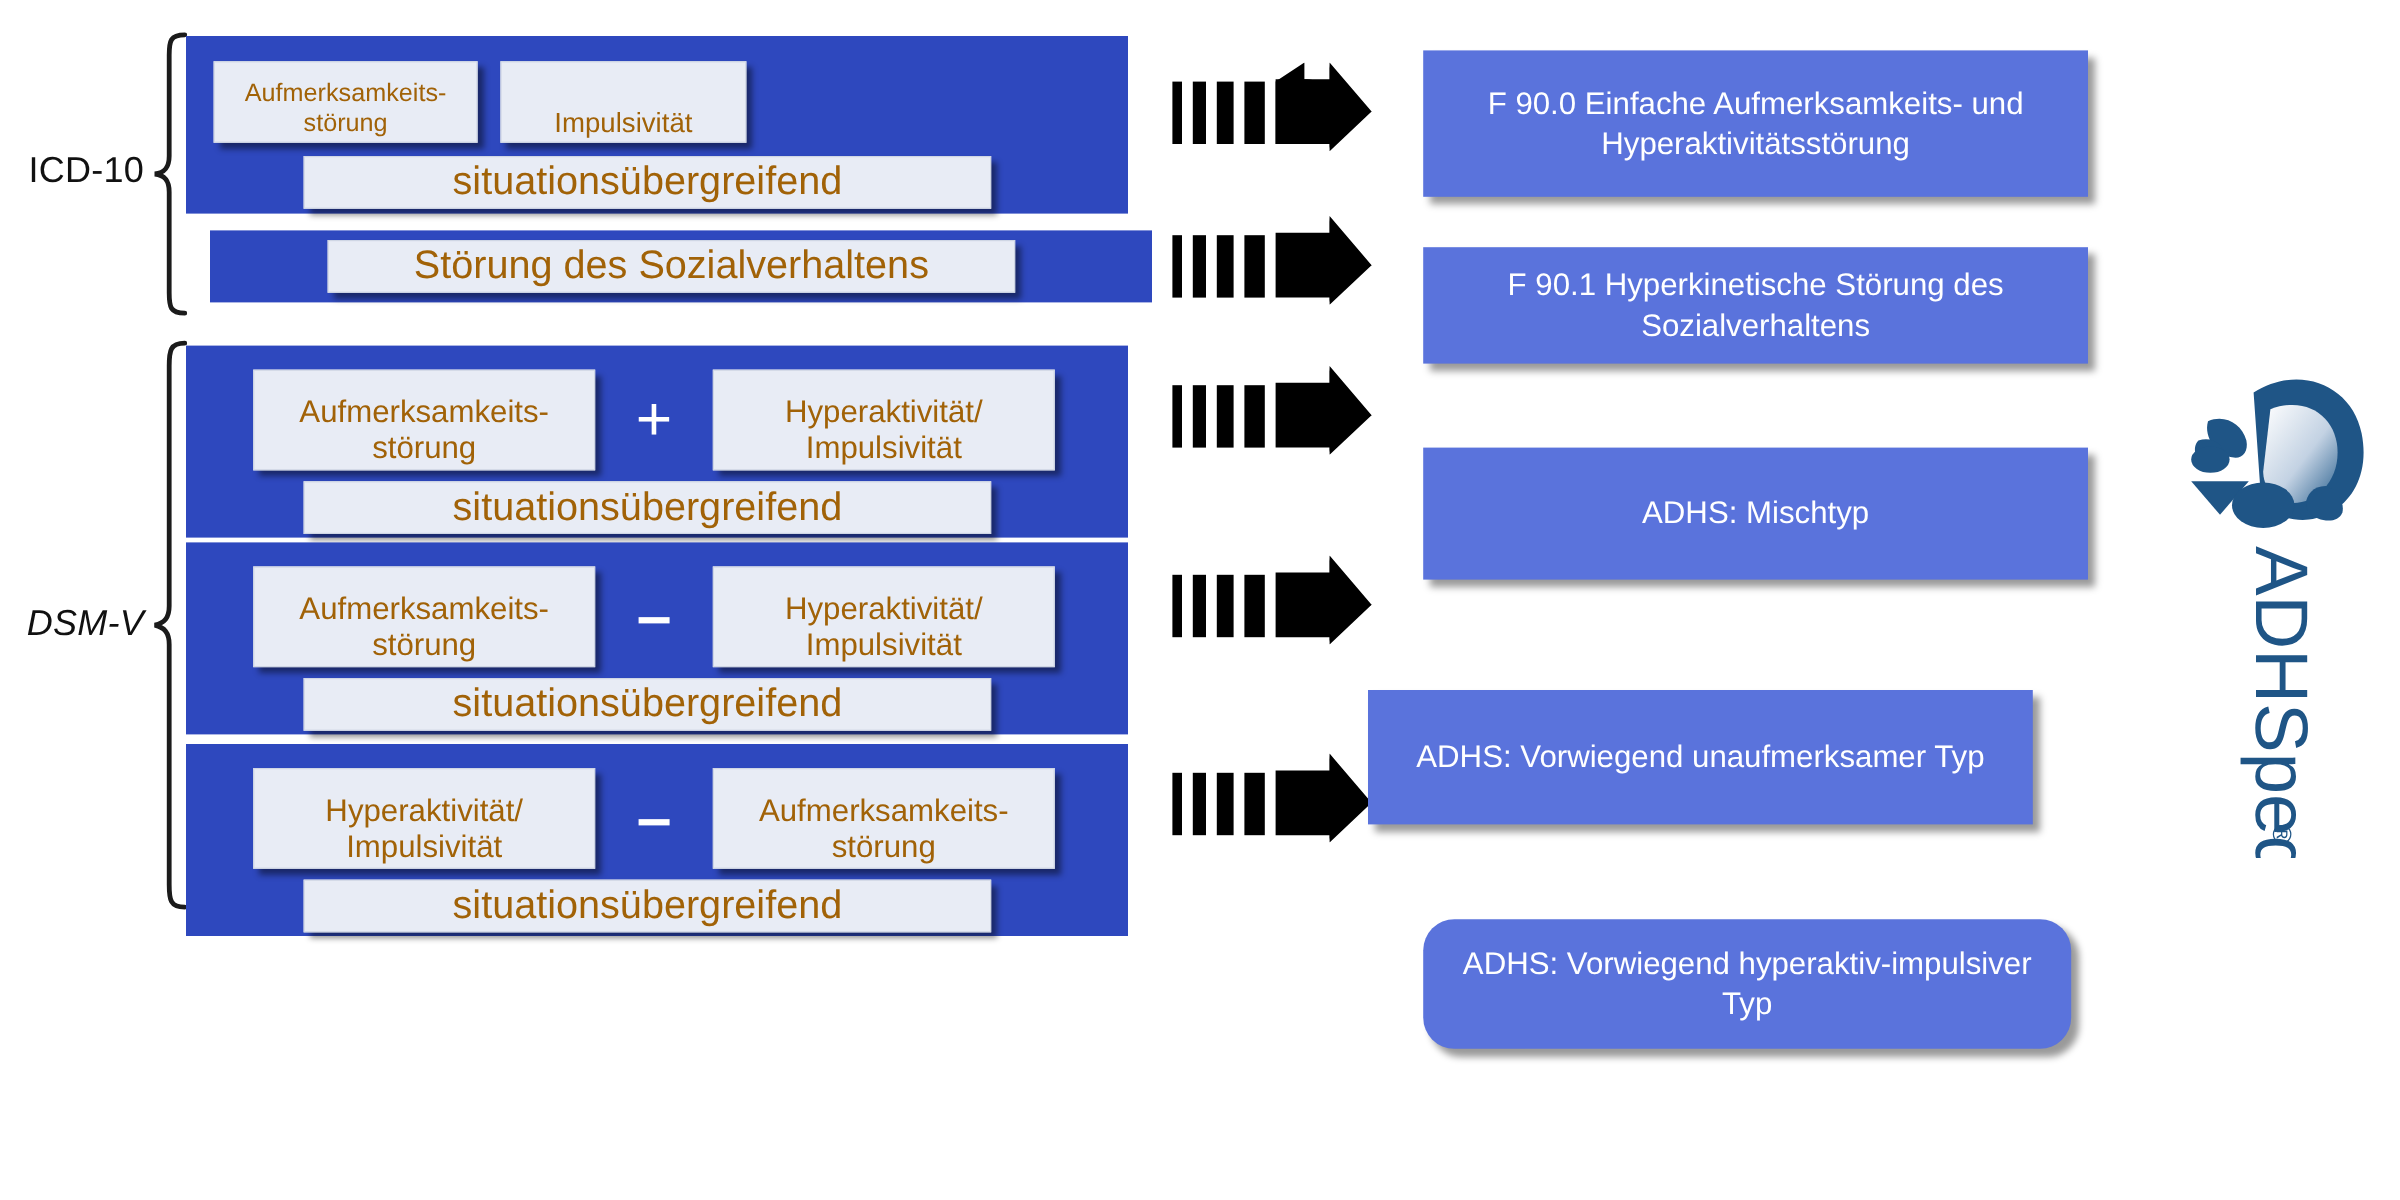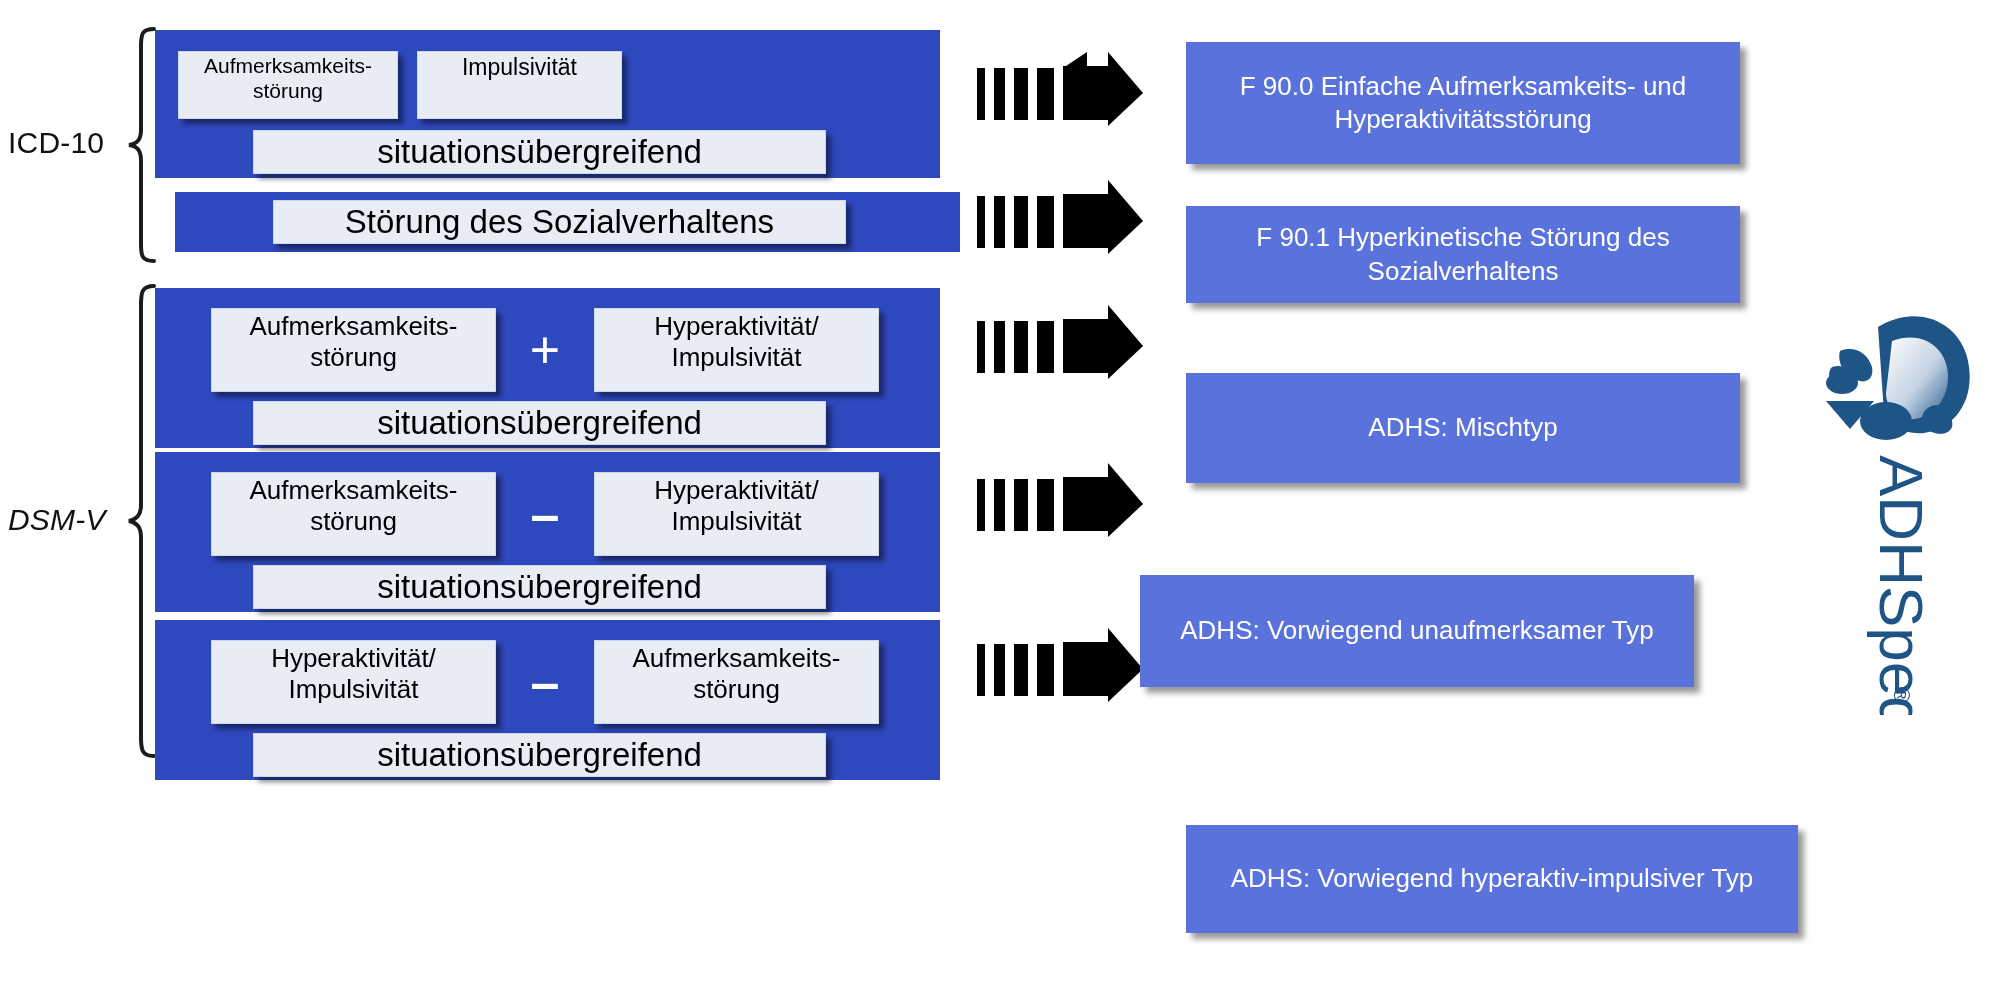--- a/index.html
+++ b/index.html
@@ -6,40 +6,40 @@
   body{
     width:2000px;height:1000px;position:relative;overflow:hidden;
     font-family:"Liberation Sans","DejaVu Sans",sans-serif;
     -webkit-font-smoothing:antialiased;
   }
   .stage{position:absolute;left:0;top:0;width:2000px;height:1000px;}
 
   
   .cat-label{
     position:absolute;font-size:30px;color:#111;letter-spacing:.2px;
-    white-space:nowrap;text-align:left;
+    white-space:nowrap;text-align:right;
   }
   .brace{position:absolute;}
   .brace svg{display:block;}
 
   
   .band{
     position:absolute;
     background:#2E48BE;
     box-sizing:border-box;
   }
   
   .chip{
     position:absolute;
     background:#E8ECF5;
     border:1px solid #cfd6e4;
     box-sizing:border-box;
-    display:flex;align-items:flex-start;justify-content:center;
+    display:flex;align-items:flex-end;justify-content:center;
     text-align:center;
-    color:#000000;
+    color:#a16207;
     line-height:1.18;
     box-shadow:5px 5px 5px rgba(0,0,0,.45);
     padding:2px 20px;
   }
   .chip.small{font-size:21px;}
   .chip.mid{font-size:23px;}
   .chip.wide{font-size:33px;}
   .chip.wide2{font-size:26px;}
 
   .op{
@@ -242,21 +242,21 @@
   </div>
 
   <div class="result" style="left:1186px;top:373px;width:554px;height:110px;">
     <span>ADHS: Mischtyp</span>
   </div>
 
   <div class="result" style="left:1140px;top:575px;width:554px;height:112px;">
     <span>ADHS: Vorwiegend unaufmerksamer Typ</span>
   </div>
 
-  <div class="result" style="left:1186px;top:825px;width:612px;height:108px;">
+  <div class="result" style="left:1186px;top:766px;width:540px;height:108px;border-radius:26px;">
     <span>ADHS: Vorwiegend hyperaktiv-impulsiver Typ</span>
   </div>
 
   <div class="logo" style="left:1820px;top:305px;width:180px;height:410px;">
     <svg width="180" height="410" viewBox="0 0 180 410">
       <defs>
         <linearGradient id="lgGrad" x1="0" y1="0" x2="1" y2="1">
           <stop offset="0%" stop-color="#ffffff"></stop>
           <stop offset="55%" stop-color="#c3d2e3"></stop>
           <stop offset="100%" stop-color="#2b618f"></stop>

